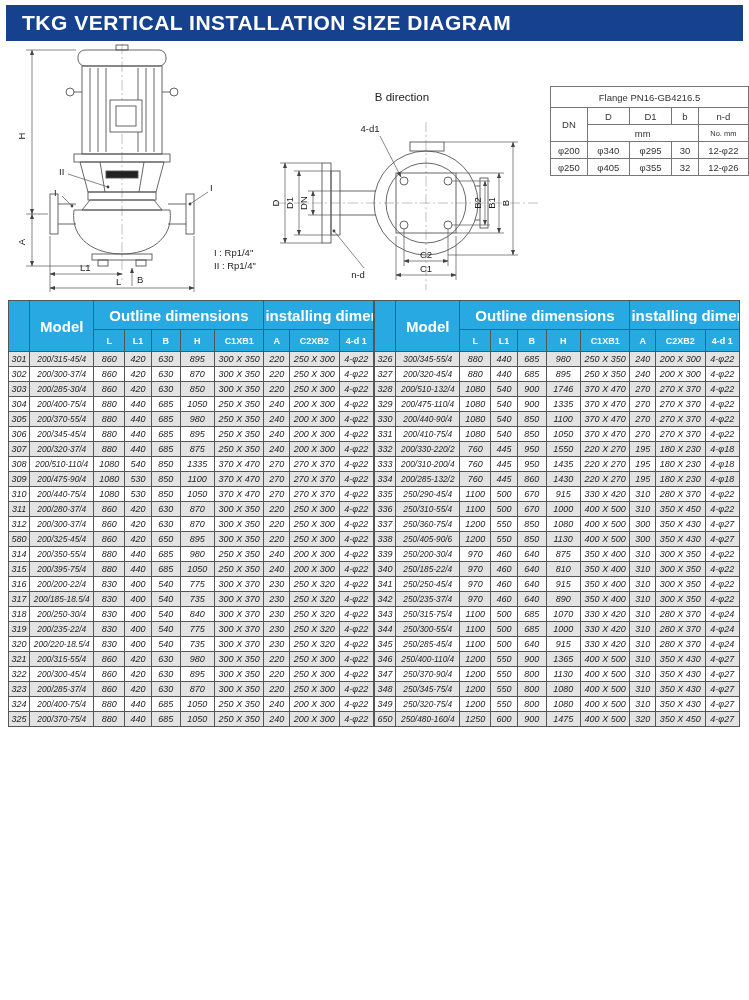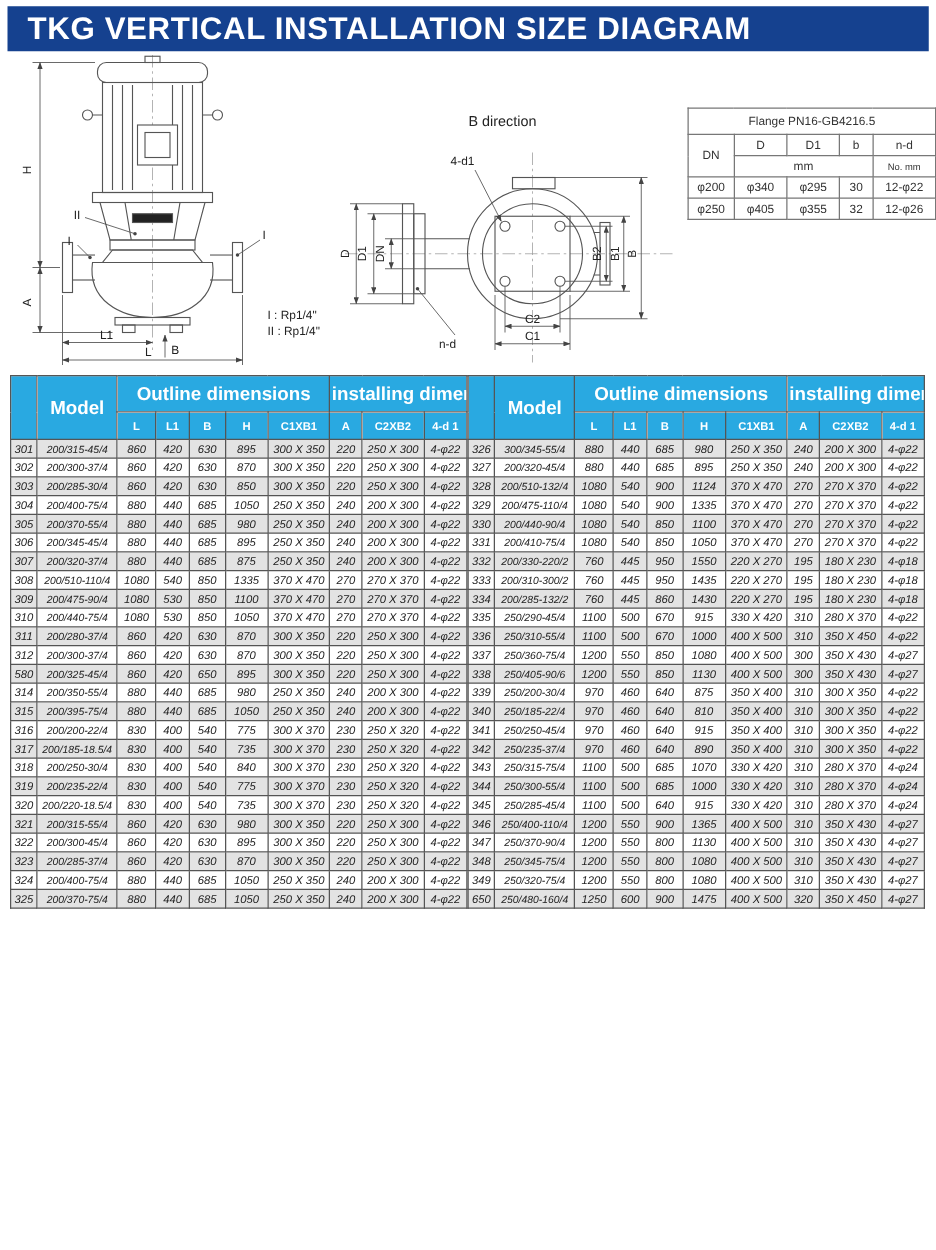--- a/index.html
+++ b/index.html
@@ -2,21 +2,21 @@
 <html style="--banner: #15418f; --thbg: #29a9e1; --altbg: #e3e3e3;"><head>
 <meta charset="utf-8">
 <style>
   html,body{margin:0;padding:0;}
   body{width:749px;height:1000px;background:#fff;position:relative;
        font-family:"Liberation Sans",sans-serif;overflow:hidden;}
 
   
   .banner{position:absolute;left:6px;top:5px;width:737px;height:36px;
           background:var(--banner,#15418f);display:flex;align-items:center;}
-  .banner h1{margin:0 0 0 16px;font-size:25px;letter-spacing:.5px;color:#fff;
+  .banner h1{margin:0 0 0 16px;font-size:21px;letter-spacing:.5px;color:#fff;
              font-weight:bold;}
 
   
   .front-svg{position:absolute;left:12px;top:44px;width:246px;height:252px;}
   .bview-svg{position:absolute;left:252px;top:88px;width:290px;height:205px;}
   .dl{stroke:#555;stroke-width:.9;fill:none;}
   .cl{stroke:#999;stroke-width:.6;stroke-dasharray:10 3 2 3;}
   .dim line{stroke:#555;stroke-width:.7;fill:none;}
   .dim circle{fill:#444;stroke:none;}
   .lbl text{font-size:9.5px;fill:#222;font-family:"Liberation Sans",sans-serif;}
@@ -632,21 +632,21 @@
           <td>240</td>
           <td>200 X 300</td>
           <td>4-φ22</td>
         </tr>
         <tr class="alt">
           <td>328</td>
           <td>200/510-132/4</td>
           <td>1080</td>
           <td>540</td>
           <td>900</td>
-          <td>1124</td>
+          <td>1746</td>
           <td>370 X 470</td>
           <td>270</td>
           <td>270 X 370</td>
           <td>4-φ22</td>
         </tr>
         <tr>
           <td>329</td>
           <td>200/475-110/4</td>
           <td>1080</td>
           <td>540</td>
@@ -688,21 +688,21 @@
           <td>445</td>
           <td>950</td>
           <td>1550</td>
           <td>220 X 270</td>
           <td>195</td>
           <td>180 X 230</td>
           <td>4-φ18</td>
         </tr>
         <tr>
           <td>333</td>
-          <td>200/310-300/2</td>
+          <td>200/310-200/4</td>
           <td>760</td>
           <td>445</td>
           <td>950</td>
           <td>1435</td>
           <td>220 X 270</td>
           <td>195</td>
           <td>180 X 230</td>
           <td>4-φ18</td>
         </tr>
         <tr class="alt">

